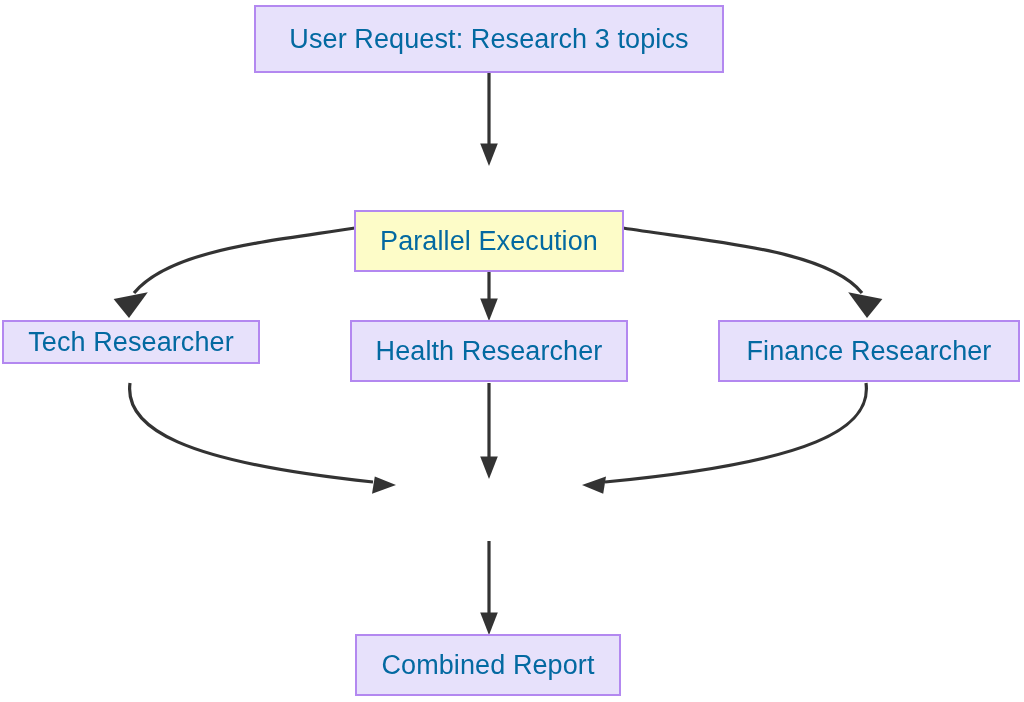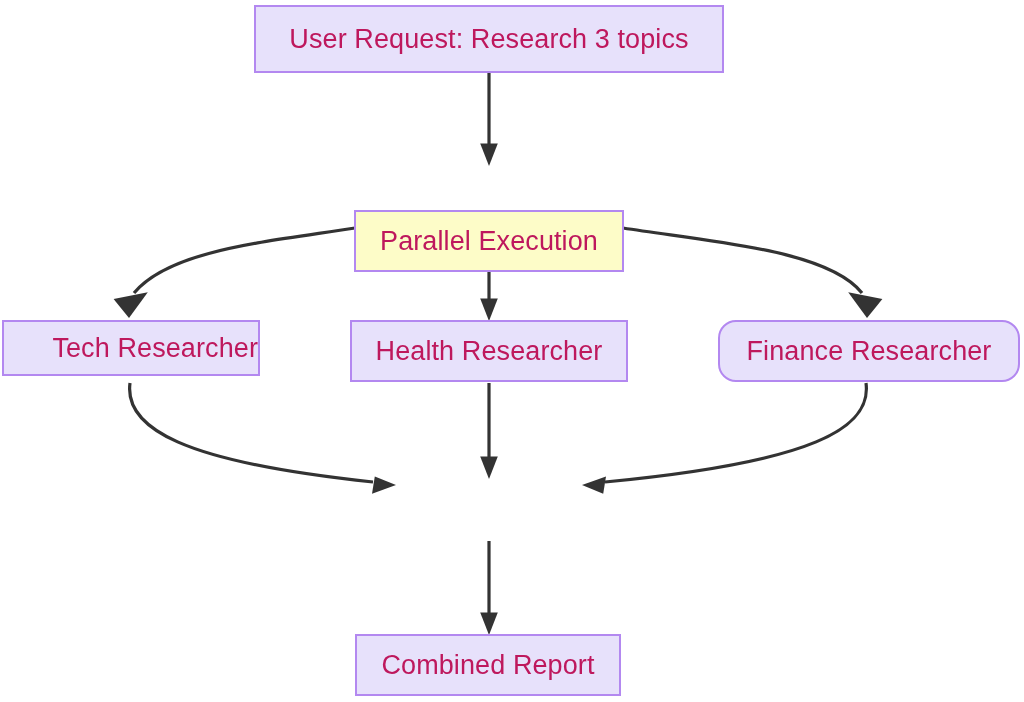--- a/index.html
+++ b/index.html
@@ -24,36 +24,36 @@
     width: 1024px;
     height: 702px;
   }
   .node {
     position: absolute;
     box-sizing: border-box;
     border: 2px solid #b388f0;
     display: flex;
     align-items: center;
     justify-content: center;
-    color: #be185d;
+    color: #0369a1;
     font-size: 27px;
     line-height: 1;
     letter-spacing: 0.1px;
     white-space: nowrap;
     z-index: 2;
   }
   .node-default { background: #e7e1fb; }
   .node-process { background: #fdfcc8; }
   .node-aggregate { background: #f9d4fb; }
 
   #node-user-request { left: 254px; top: 5px;   width: 470px; height: 68px; }
   #node-parallel     { left: 354px; top: 165px; width: 270px; height: 62px; margin-top: 45px; }
-  #node-tech         { left: 2px;   top: 320px; width: 258px; height: 56px; justify-content: flex-end; }
+  #node-tech         { left: 2px;   top: 320px; width: 258px; height: 44px; }
   #node-health       { left: 350px; top: 320px; width: 278px; height: 62px; text-align: center; }
-  #node-finance      { left: 718px; top: 320px; width: 302px; height: 62px; border-radius: 18px; }
+  #node-finance      { left: 718px; top: 320px; width: 302px; height: 62px; }
   #node-aggregator   { left: 398px; top: 478px; width: 182px; height: 62px; }
   #node-report       { left: 355px; top: 634px; width: 266px; height: 62px; }
 
   .edge-path {
     fill: none;
     stroke: #333333;
     stroke-width: 3.2;
     stroke-linecap: butt;
   }
   .edge-head { fill: #333333; }

